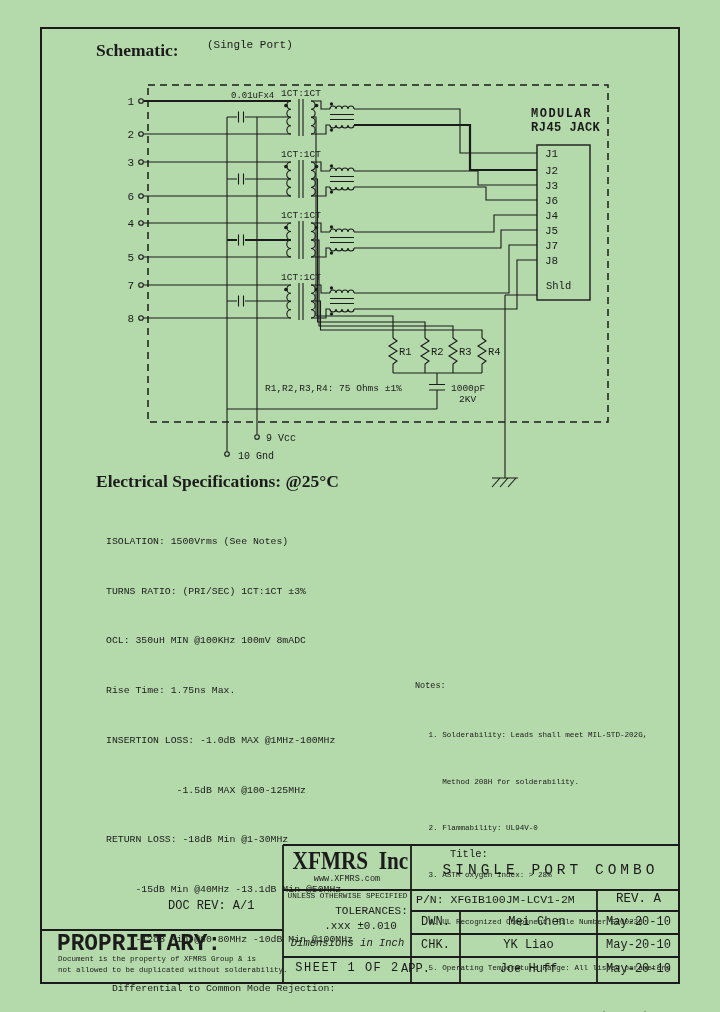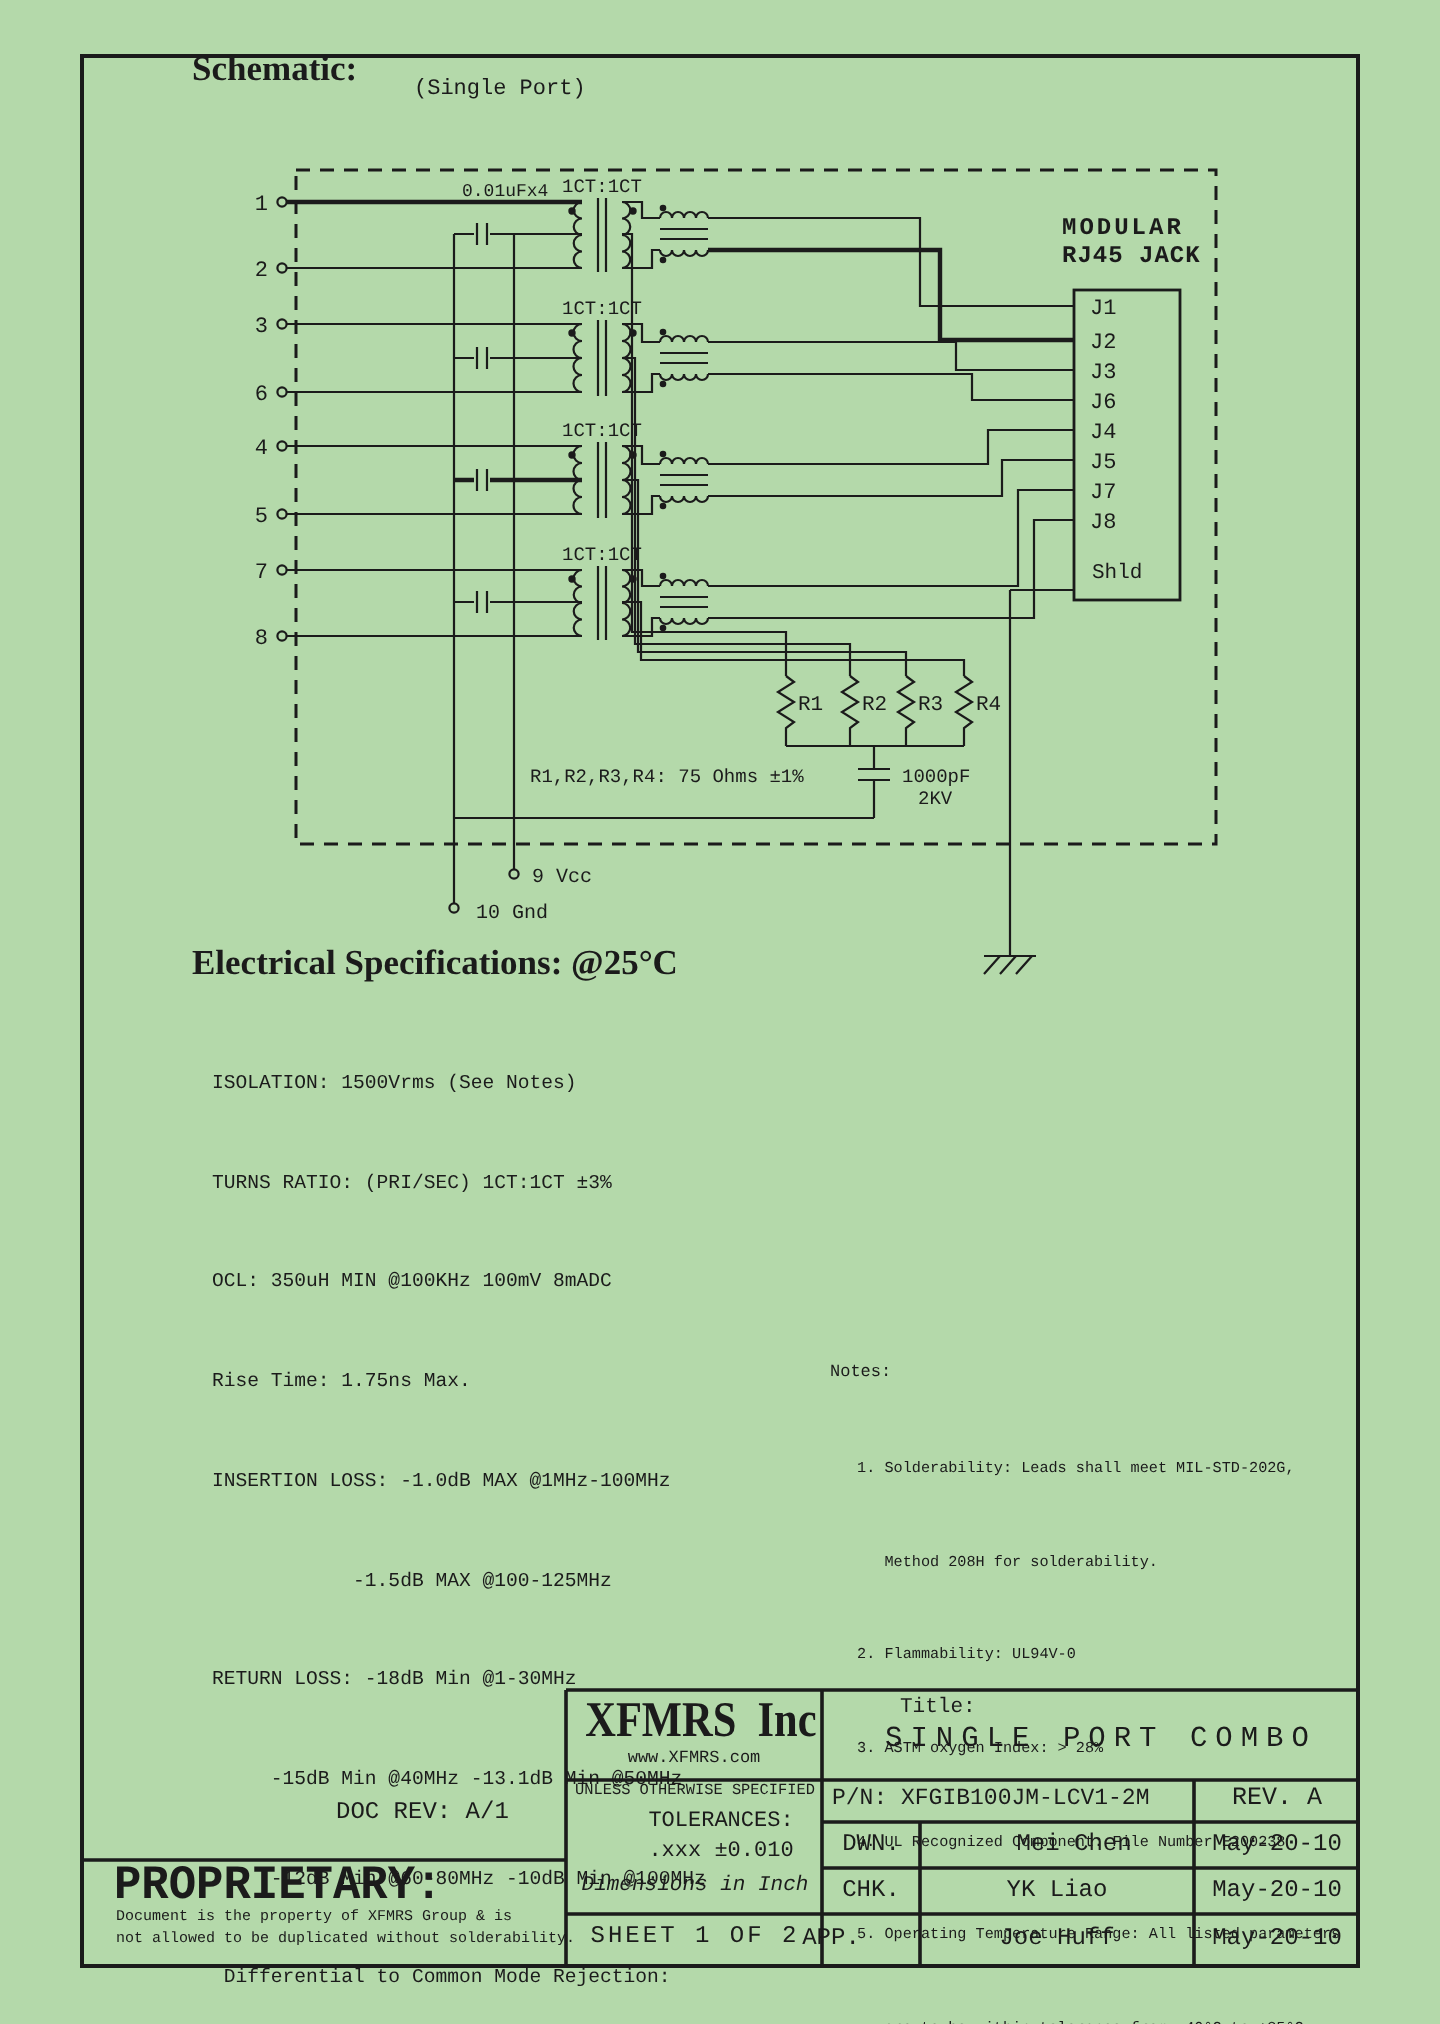--- a/index.html
+++ b/index.html
@@ -180,21 +180,21 @@
 
       <text x="265" y="391" font-size="9.5">R1,R2,R3,R4: 75 Ohms ±1%</text>
       <text x="451" y="391" font-size="9.5">1000pF</text>
       <text x="459" y="402" font-size="9.5">2KV</text>
 
       <text x="266" y="441" font-size="10">9 Vcc</text>
       <text x="238" y="459" font-size="10">10 Gnd</text>
     </g>
   </svg>
 
-  <div class="abs serifhead" style="left:96px;top:24px;font-size:17.5px;">Schematic:</div>
+  <div class="abs serifhead" style="left:96px;top:40px;font-size:17.5px;">Schematic:</div>
   <div class="abs" style="left:207px;top:39px;font-size:11px;">(Single Port)</div>
 
   <div class="abs serifhead" style="left:96px;top:471px;font-size:17.5px;">Electrical Specifications: @25°C</div>
 
   <div class="abs spec-lines" style="left:106px;top:499px;">
     <div>ISOLATION: 1500Vrms (See Notes)</div>
     <div>TURNS RATIO: (PRI/SEC) 1CT:1CT ±3%</div>
     <div>OCL: 350uH MIN @100KHz 100mV 8mADC</div>
     <div>Rise Time: 1.75ns Max.</div>
     <div>INSERTION LOSS: -1.0dB MAX @1MHz-100MHz</div>
@@ -234,21 +234,21 @@
   <div class="abs" style="left:58px;top:955px;font-size:7.5px;">Document is the property of XFMRS Group &amp; is</div>
   <div class="abs" style="left:58px;top:965.5px;font-size:7.5px;">not allowed to be duplicated without solderability.</div>
 
   <div class="abs serifhead center" style="left:283px;top:847px;width:128px;font-size:25px;transform:scaleX(0.85);transform-origin:center top;">XFMRS  Inc</div>
   <div class="abs center" style="left:283px;top:874px;width:128px;font-size:8.5px;">www.XFMRS.com</div>
 
   <div class="abs" style="left:417px;top:848px;font-size:10.5px;margin-left:33px;">Title:</div>
   <div class="abs center" style="left:421px;top:862px;width:259px;font-size:14.5px;letter-spacing:4px;">SINGLE PORT COMBO</div>
 
   <div class="abs center" style="left:284px;top:892px;width:127px;font-size:7.7px;">UNLESS OTHERWISE SPECIFIED</div>
-  <div class="abs center" style="left:281px;top:905px;width:127px;font-size:11px;padding-left:16px;">TOLERANCES:</div>
+  <div class="abs center" style="left:292px;top:905px;width:127px;font-size:11px;padding-left:16px;">TOLERANCES:</div>
   <div class="abs center" style="left:284px;top:920px;width:153px;font-size:11px;">.xxx ±0.010</div>
   <div class="abs center" style="left:284px;top:937px;width:127px;font-size:10.5px;font-style:italic;">Dimensions in Inch</div>
   <div class="abs center" style="left:284px;top:961px;width:127px;font-size:12px;letter-spacing:1.5px;">SHEET 1 OF 2</div>
 
   <div class="abs" style="left:416px;top:893px;font-size:11.5px;">P/N: XFGIB100JM-LCV1-2M</div>
   <div class="abs center" style="left:597px;top:892px;width:83px;font-size:12.5px;">REV. A</div>
 
   <div class="abs center" style="left:411px;top:915px;width:49px;font-size:12px;">DWN.</div>
   <div class="abs center" style="left:460px;top:915px;width:154px;font-size:12px;">Mei Chen</div>
   <div class="abs center" style="left:597px;top:915px;width:83px;font-size:12px;">May-20-10</div>

